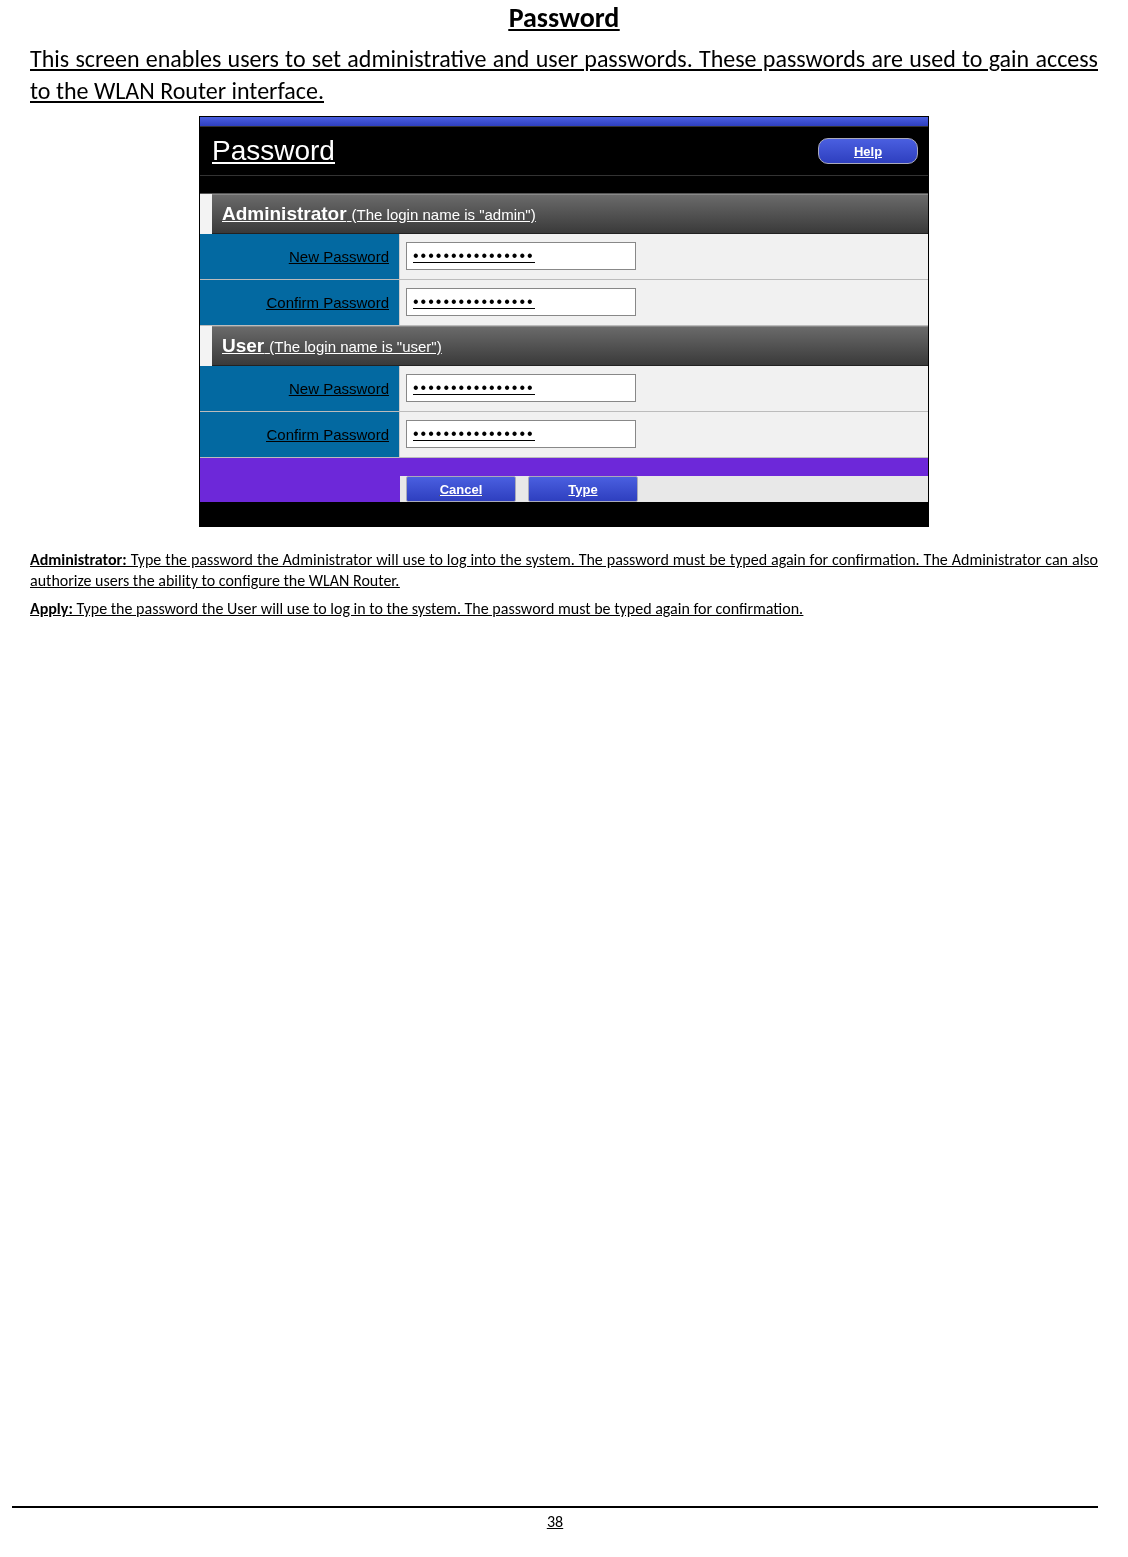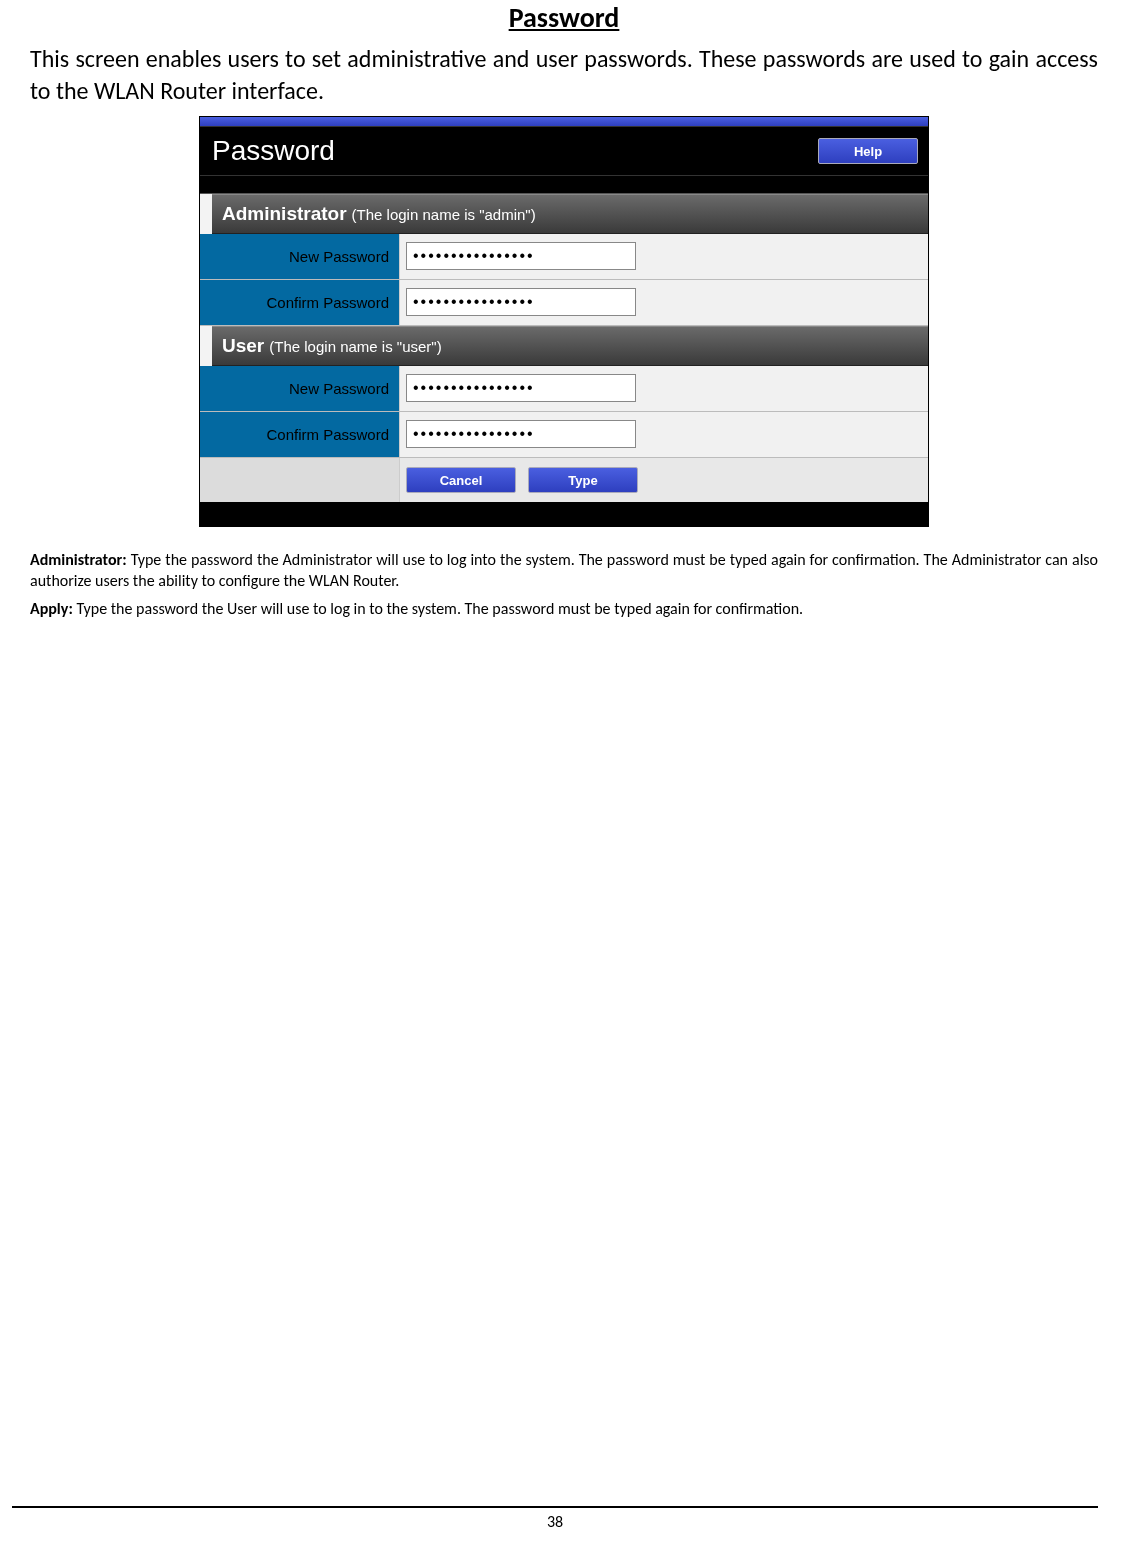--- a/index.html
+++ b/index.html
@@ -1,15 +1,15 @@
 <!DOCTYPE html>
 <html><head>
   <meta charset="utf-8">
   <style>
-    * { box-sizing: border-box; margin: 0; padding: 0; }
+    * { box-sizing: border-box; margin: 0; padding: 0; text-decoration: underline; }
     body {
       width: 1128px;
       height: 1557px;
       background: #fff;
       font-family: Calibri, Arial, sans-serif;
       position: relative;
       padding: 0 30px;
     }
     .page-title {
       font-size: 28px;
@@ -58,21 +58,21 @@
     .help-btn {
       width: 100px;
       height: 26px;
       background: linear-gradient(#4a5fe0, #2e3fbf);
       color: #fff;
       font-size: 13px;
       font-weight: bold;
       text-align: center;
       line-height: 26px;
       border: 1px solid #aab;
-      border-radius: 2px;
+      border-radius: 10px;
       cursor: pointer;
     }
     .ss-spacer {
       height: 18px;
       background: #000;
       border-bottom: 1px solid #555;
     }
     .section-row {
       background: linear-gradient(#6a6a6a, #3a3a3a);
       color: #fff;
@@ -122,20 +122,21 @@
       background: #fff;
       padding: 0 6px;
       font-size: 16px;
       letter-spacing: 2px;
       font-family: Arial, sans-serif;
     }
     .btn-row {
       display: flex;
       background: #6d28d9;
       height: 44px;
+      align-items: flex-end;
     }
     .btn-row .field-label-cell { background: #dcdcdc; }
     .btn-row .field-input-cell {
       background: #e8e8e8;
       gap: 12px;
       padding-left: 6px;
     }
     .action-btn {
       width: 110px;
       height: 26px;

